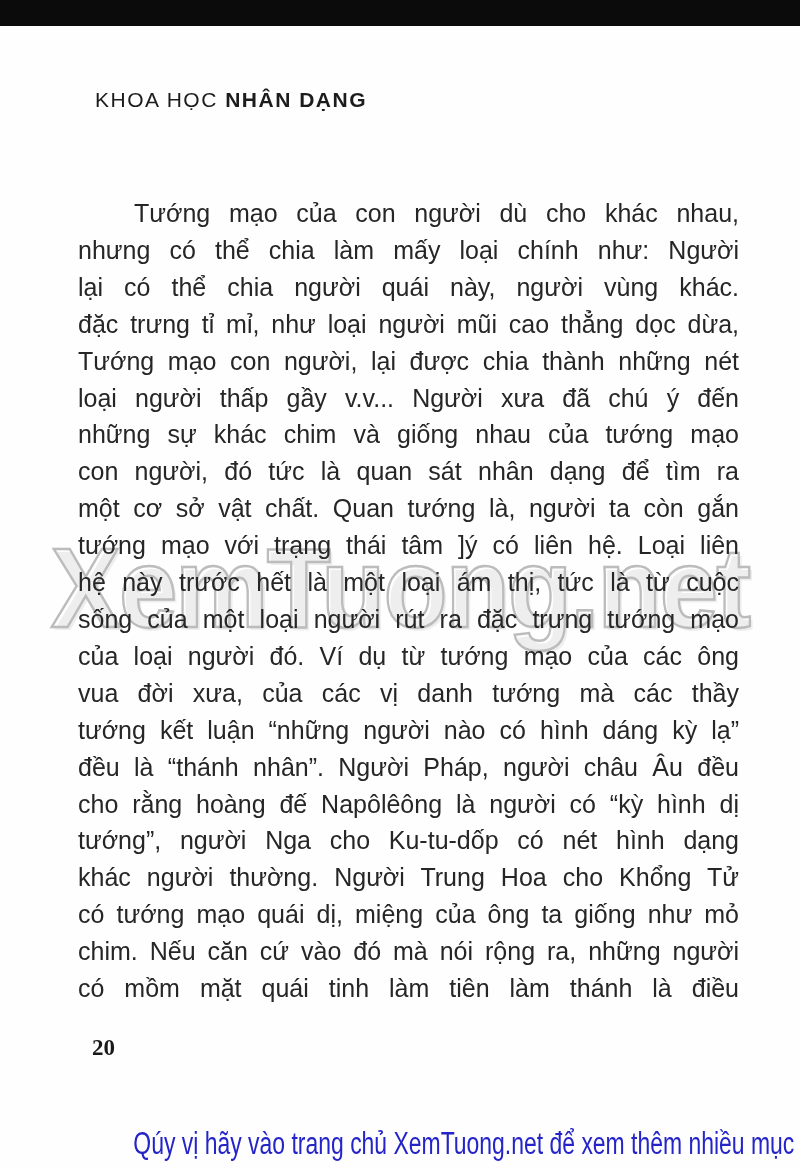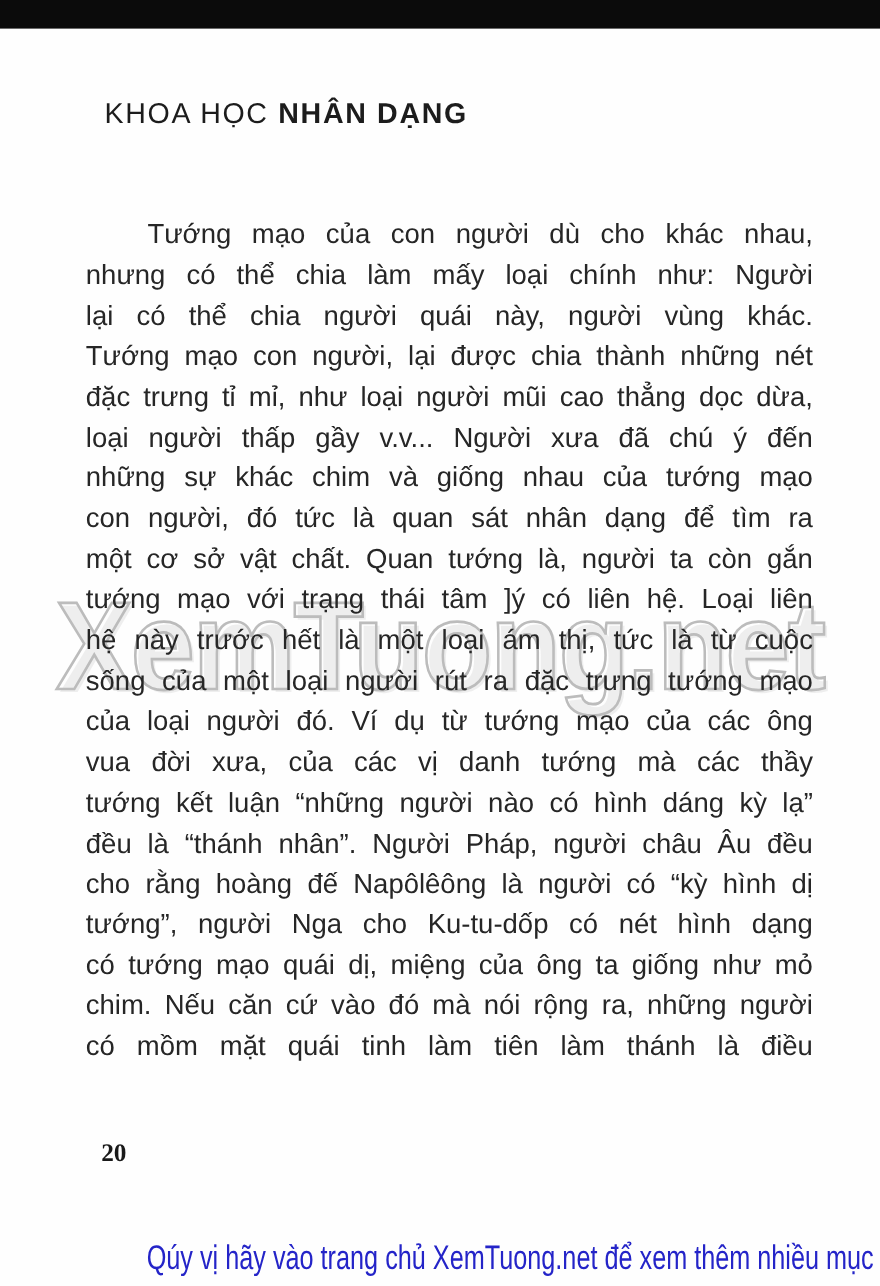--- a/index.html
+++ b/index.html
@@ -16,21 +16,21 @@
   .scan-edge-top {
     position: absolute;
     left: 0; top: 0;
     width: 800px; height: 26px;
     background: #0b0b0b;
   }
 
   .running-header {
     position: absolute;
     left: 95px; top: 88px;
-    font-size: 26px;
+    font-size: 21px;
     letter-spacing: 1.5px;
     color: #1c1c1c;
     white-space: nowrap;
   }
   .running-header .hdr-bold { font-weight: bold; }
 
   .watermark {
     position: absolute;
     left: 50%; top: 531px;
     transform: translateX(-50%) scaleX(0.92);
@@ -101,35 +101,36 @@
   <div class="running-header">
     <span>KHOA HỌC </span><span class="hdr-bold">NHÂN DẠNG</span>
   </div>
 
   <div class="watermark">XemTuong.net</div>
 
   <div class="body-text">
       <div class="body-line first">Tướng mạo của con người dù cho khác nhau,</div>
       <div class="body-line">nhưng có thể chia làm mấy loại chính như: Người</div>
       <div class="body-line">lại có thể chia người quái này, người vùng khác.</div>
+      <div class="body-line">đặc trưng tỉ mỉ, như loại người mũi cao thẳng dọc dừa,</div>
       <div class="body-line">Tướng mạo con người, lại được chia thành những nét</div>
-      <div class="body-line">đặc trưng tỉ mỉ, như loại người mũi cao thẳng dọc dừa,</div>
       <div class="body-line">loại người thấp gầy v.v... Người xưa đã chú ý đến</div>
       <div class="body-line">những sự khác chim và giống nhau của tướng mạo</div>
       <div class="body-line">con người, đó tức là quan sát nhân dạng để tìm ra</div>
       <div class="body-line">một cơ sở vật chất. Quan tướng là, người ta còn gắn</div>
       <div class="body-line">tướng mạo với trạng thái tâm ]ý có liên hệ. Loại liên</div>
       <div class="body-line">hệ này trước hết là một loại ám thị, tức là từ cuộc</div>
       <div class="body-line">sống của một loại người rút ra đặc trưng tướng mạo</div>
       <div class="body-line">của loại người đó. Ví dụ từ tướng mạo của các ông</div>
       <div class="body-line">vua đời xưa, của các vị danh tướng mà các thầy</div>
       <div class="body-line">tướng kết luận “những người nào có hình dáng kỳ lạ”</div>
       <div class="body-line">đều là “thánh nhân”. Người Pháp, người châu Âu đều</div>
       <div class="body-line">cho rằng hoàng đế Napôlêông là người có “kỳ hình dị</div>
       <div class="body-line">tướng”, người Nga cho Ku-tu-dốp có nét hình dạng</div>
+      <div class="body-line">khác người thường. Người Trung Hoa cho Khổng Tử</div>
       <div class="body-line">có tướng mạo quái dị, miệng của ông ta giống như mỏ</div>
       <div class="body-line">chim. Nếu căn cứ vào đó mà nói rộng ra, những người</div>
       <div class="body-line">có mồm mặt quái tinh làm tiên làm thánh là điều</div>
     </div>
 
   <div class="page-number">20</div>
 
   <div class="footer-bar">
     <span class="footer-text">Qúy vị hãy vào trang chủ XemTuong.net để xem thêm nhiều mục hay khác</span>
   </div>

